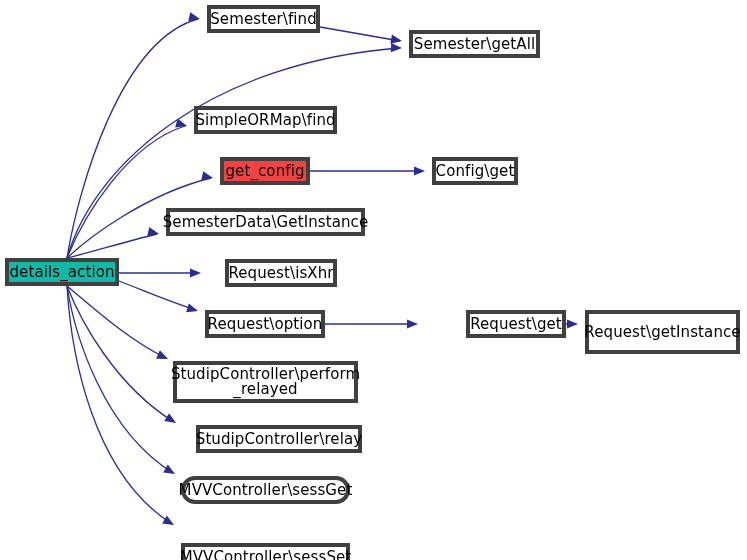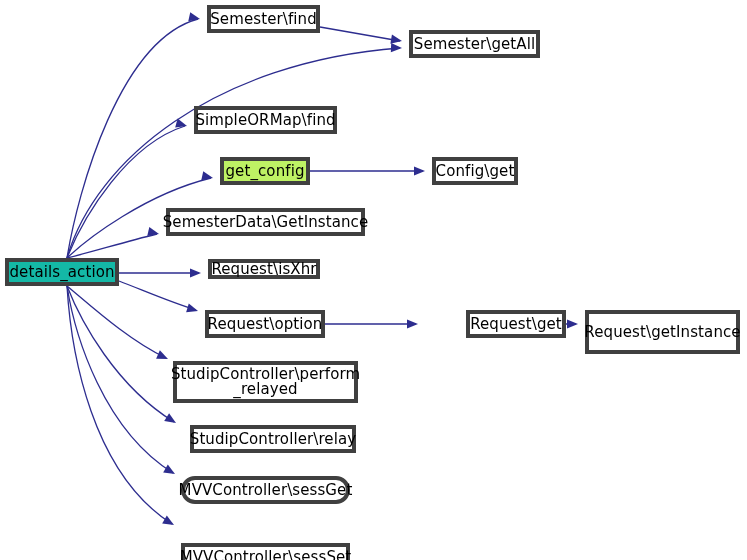--- a/index.html
+++ b/index.html
@@ -82,25 +82,25 @@
       <polygon points="0,0 -11,-4.6 -11,4.6" fill="#2d2d8f" transform="translate(425,171) rotate(0)"></polygon>
       <path d="M 325,324 L 416,324" fill="none" stroke="#2d2d8f" stroke-width="1.3"></path>
       <polygon points="0,0 -11,-4.6 -11,4.6" fill="#2d2d8f" transform="translate(418,324) rotate(0)"></polygon>
       <path d="M 525,324 L 576,324" fill="none" stroke="#2d2d8f" stroke-width="1.3"></path>
       <polygon points="0,0 -11,-4.6 -11,4.6" fill="#2d2d8f" transform="translate(578,324) rotate(0)"></polygon>
     </svg>
 <div class="node current" style="left: 5px; top: 258px; width: 114px; height: 28px; border-color: rgb(64, 64, 64); background: #14b8a6; color: rgb(0, 0, 0);"><span class="node-label">details_action</span></div>
     <div class="node" style="left: 207px; top: 5px; width: 113px; height: 28px; border-color: rgb(64, 64, 64); background: rgb(255, 255, 255); color: rgb(0, 0, 0);"><span class="node-label">Semester\find</span></div>
     <div class="node" style="left: 409px; top: 30px; width: 131px; height: 28px; border-color: rgb(64, 64, 64); background: rgb(255, 255, 255); color: rgb(0, 0, 0);"><span class="node-label">Semester\getAll</span></div>
     <div class="node" style="left: 194px; top: 106px; width: 143px; height: 28px; border-color: rgb(64, 64, 64); background: rgb(255, 255, 255); color: rgb(0, 0, 0);"><span class="node-label">SimpleORMap\find</span></div>
-    <div class="node" style="left: 220px; top: 157px; width: 90px; height: 28px; border-color: rgb(64, 64, 64); background: #bef264; color: rgb(0, 0, 0); text-align: right;"><span class="node-label">get_config</span></div>
+    <div class="node" style="left: 220px; top: 157px; width: 90px; height: 28px; border-color: rgb(64, 64, 64); background: #ef4444; color: rgb(0, 0, 0); text-align: right;"><span class="node-label">get_config</span></div>
     <div class="node" style="left: 432px; top: 157px; width: 86px; height: 28px; border-color: rgb(64, 64, 64); background: rgb(255, 255, 255); color: rgb(0, 0, 0);"><span class="node-label">Config\get</span></div>
     <div class="node" style="left: 166px; top: 208px; width: 199px; height: 28px; border-color: rgb(64, 64, 64); background: rgb(255, 255, 255); color: rgb(0, 0, 0);"><span class="node-label">SemesterData\GetInstance</span></div>
-    <div class="node" style="left: 208px; top: 259px; width: 112px; height: 20px; border-color: rgb(64, 64, 64); background: rgb(255, 255, 255); color: rgb(0, 0, 0);"><span class="node-label">Request\isXhr</span></div>
+    <div class="node" style="left: 225px; top: 259px; width: 112px; height: 28px; border-color: rgb(64, 64, 64); background: rgb(255, 255, 255); color: rgb(0, 0, 0);"><span class="node-label">Request\isXhr</span></div>
     <div class="node" style="left: 205px; top: 310px; width: 120px; height: 28px; border-color: rgb(64, 64, 64); background: rgb(255, 255, 255); color: rgb(0, 0, 0);"><span class="node-label">Request\option</span></div>
     <div class="node" style="left: 425px; top: 310px; width: 100px; height: 28px; border-color: rgb(64, 64, 64); background: rgb(255, 255, 255); color: rgb(0, 0, 0); margin-left: 41px;"><span class="node-label">Request\get</span></div>
     <div class="node" style="left: 585px; top: 310px; width: 155px; height: 44px; border-color: rgb(64, 64, 64); background: rgb(255, 255, 255); color: rgb(0, 0, 0);"><span class="node-label">Request\getInstance</span></div>
     <div class="node" style="left: 173px; top: 361px; width: 185px; height: 42px; border-color: rgb(64, 64, 64); background: rgb(255, 255, 255); color: rgb(0, 0, 0);"><span class="node-label">StudipController\perform
 _relayed</span></div>
-    <div class="node" style="left: 190px; top: 425px; width: 166px; height: 28px; border-color: rgb(64, 64, 64); background: rgb(255, 255, 255); color: rgb(0, 0, 0);"><span class="node-label">StudipController\relay</span></div>
+    <div class="node" style="left: 196px; top: 425px; width: 166px; height: 28px; border-color: rgb(64, 64, 64); background: rgb(255, 255, 255); color: rgb(0, 0, 0);"><span class="node-label">StudipController\relay</span></div>
     <div class="node" style="left: 181px; top: 476px; width: 169px; height: 28px; border-color: rgb(64, 64, 64); background: rgb(255, 255, 255); color: rgb(0, 0, 0); border-radius: 14px;"><span class="node-label">MVVController\sessGet</span></div>
     <div class="node" style="left: 181px; top: 527px; width: 169px; height: 28px; border-color: rgb(64, 64, 64); background: rgb(255, 255, 255); color: rgb(0, 0, 0); margin-top: 16px;"><span class="node-label">MVVController\sessSet</span></div>
   </div>
 
 </body></html>

